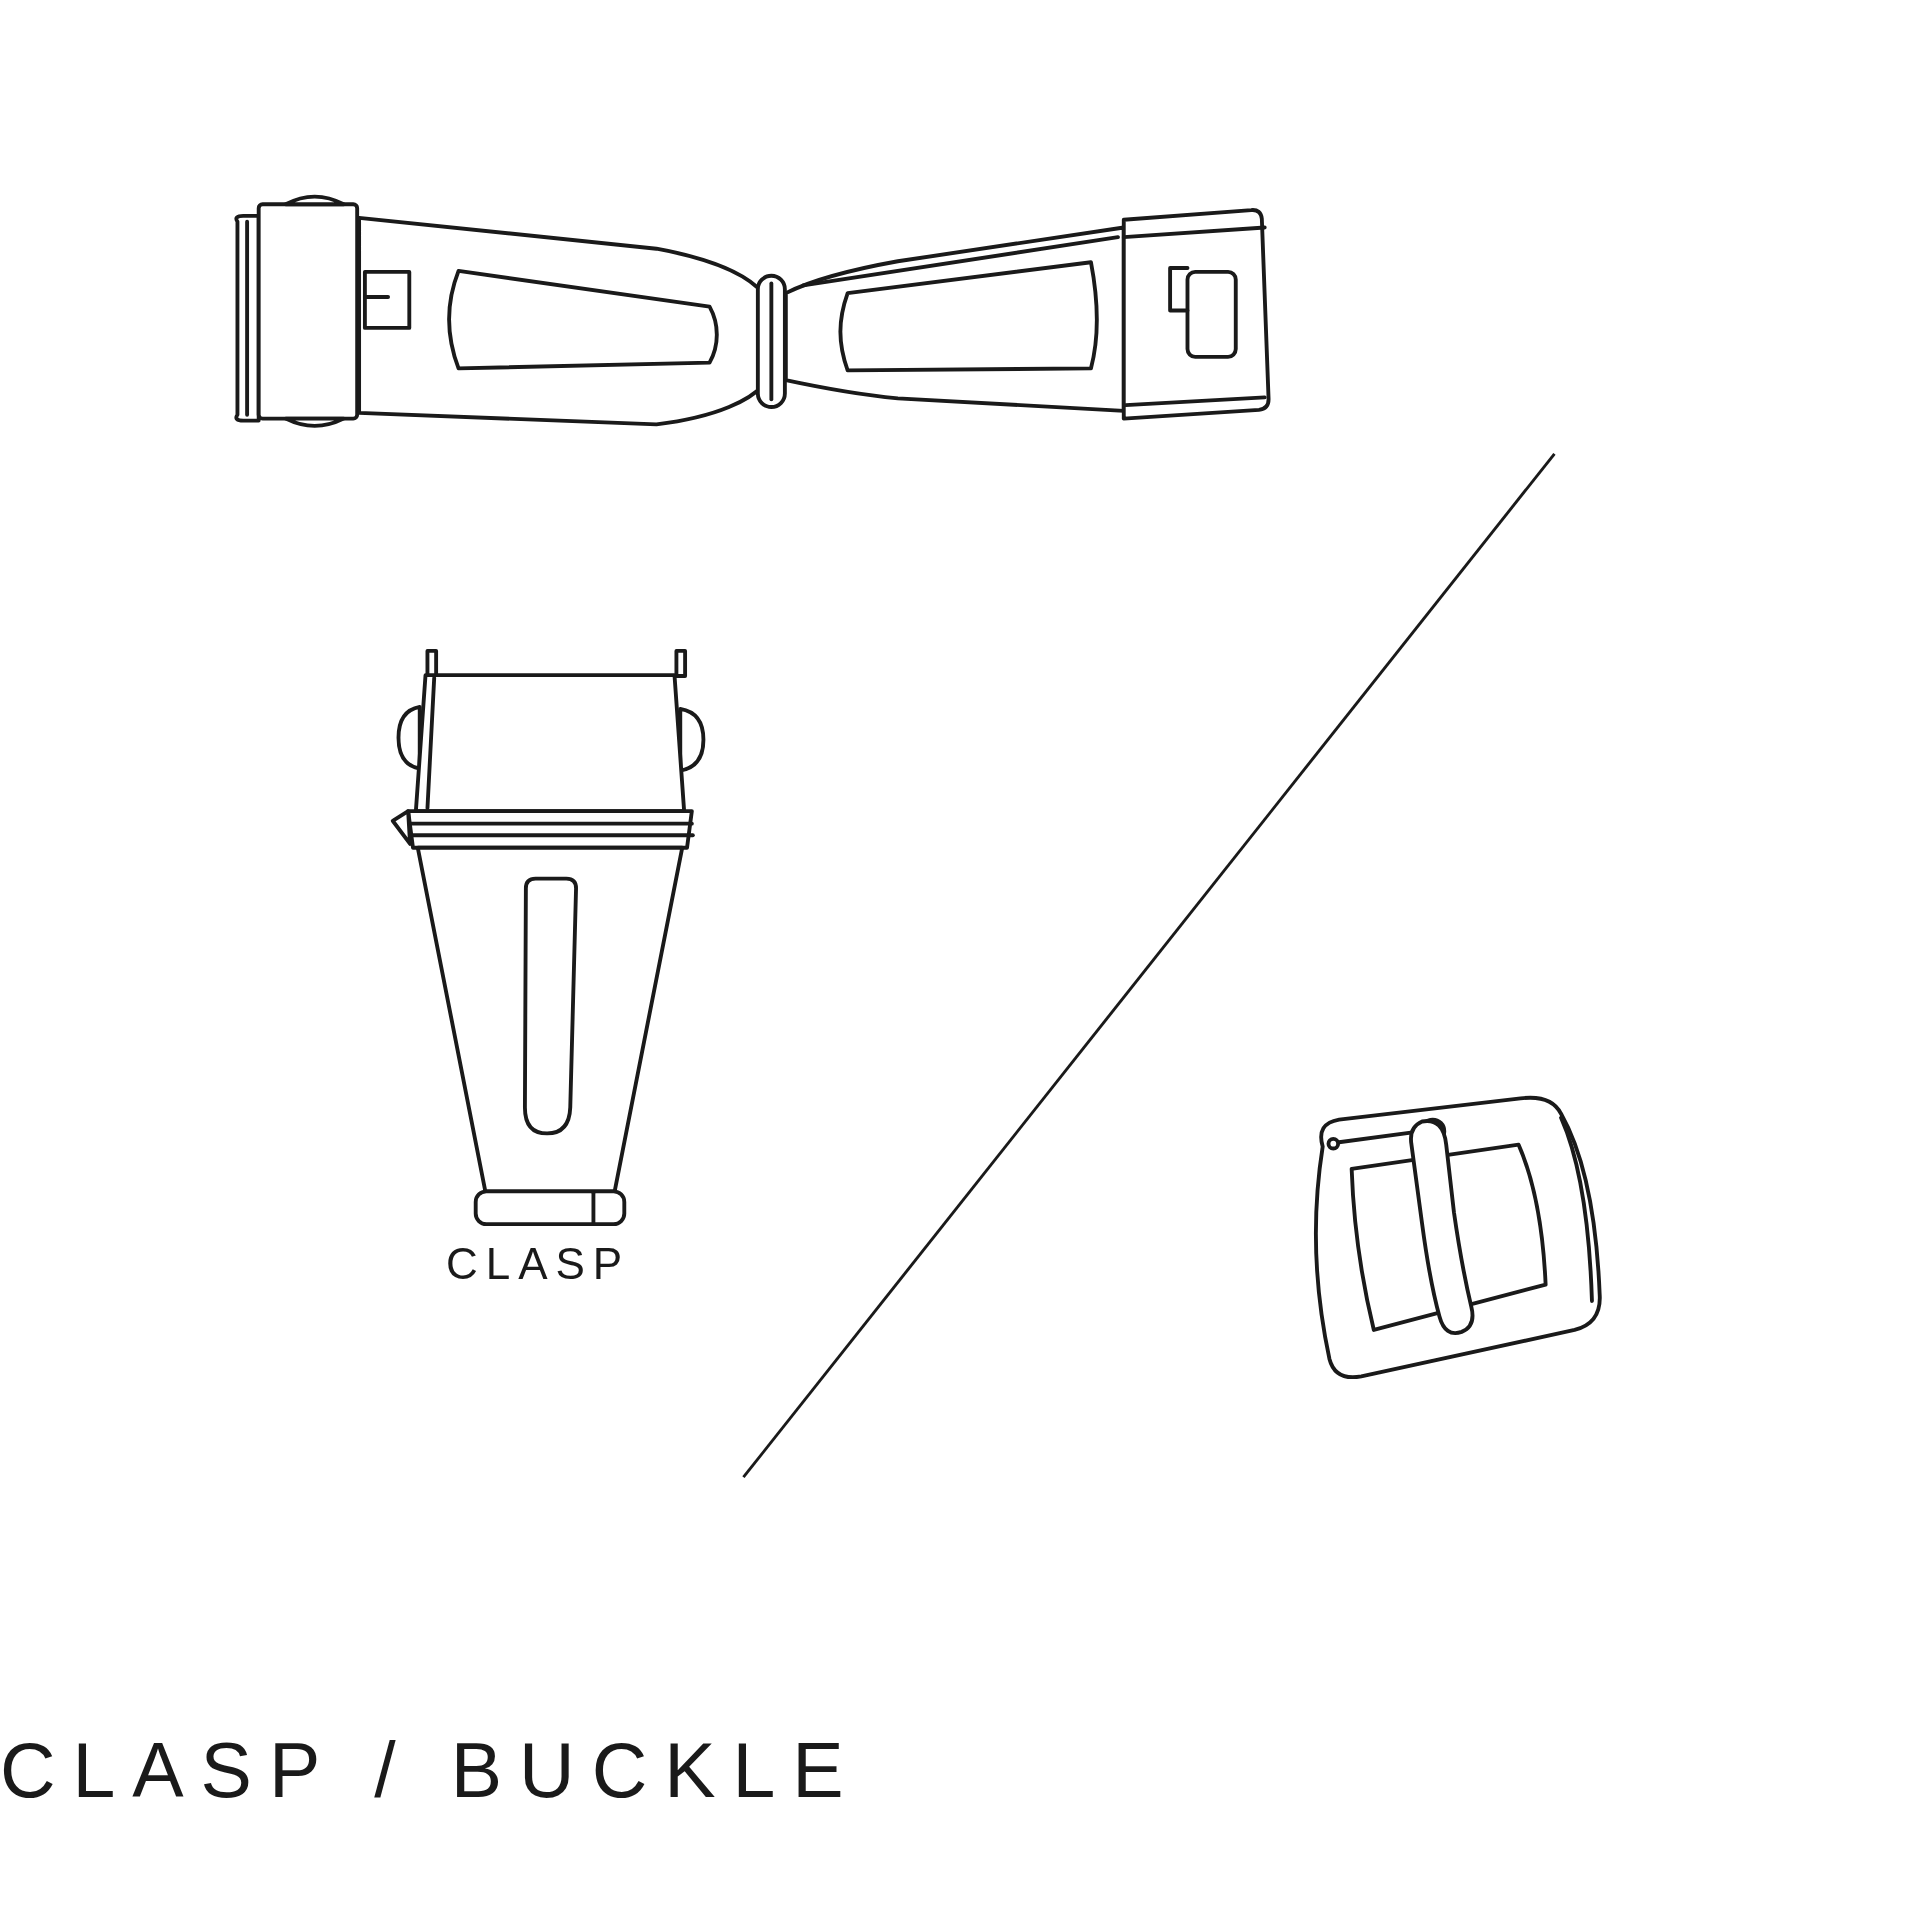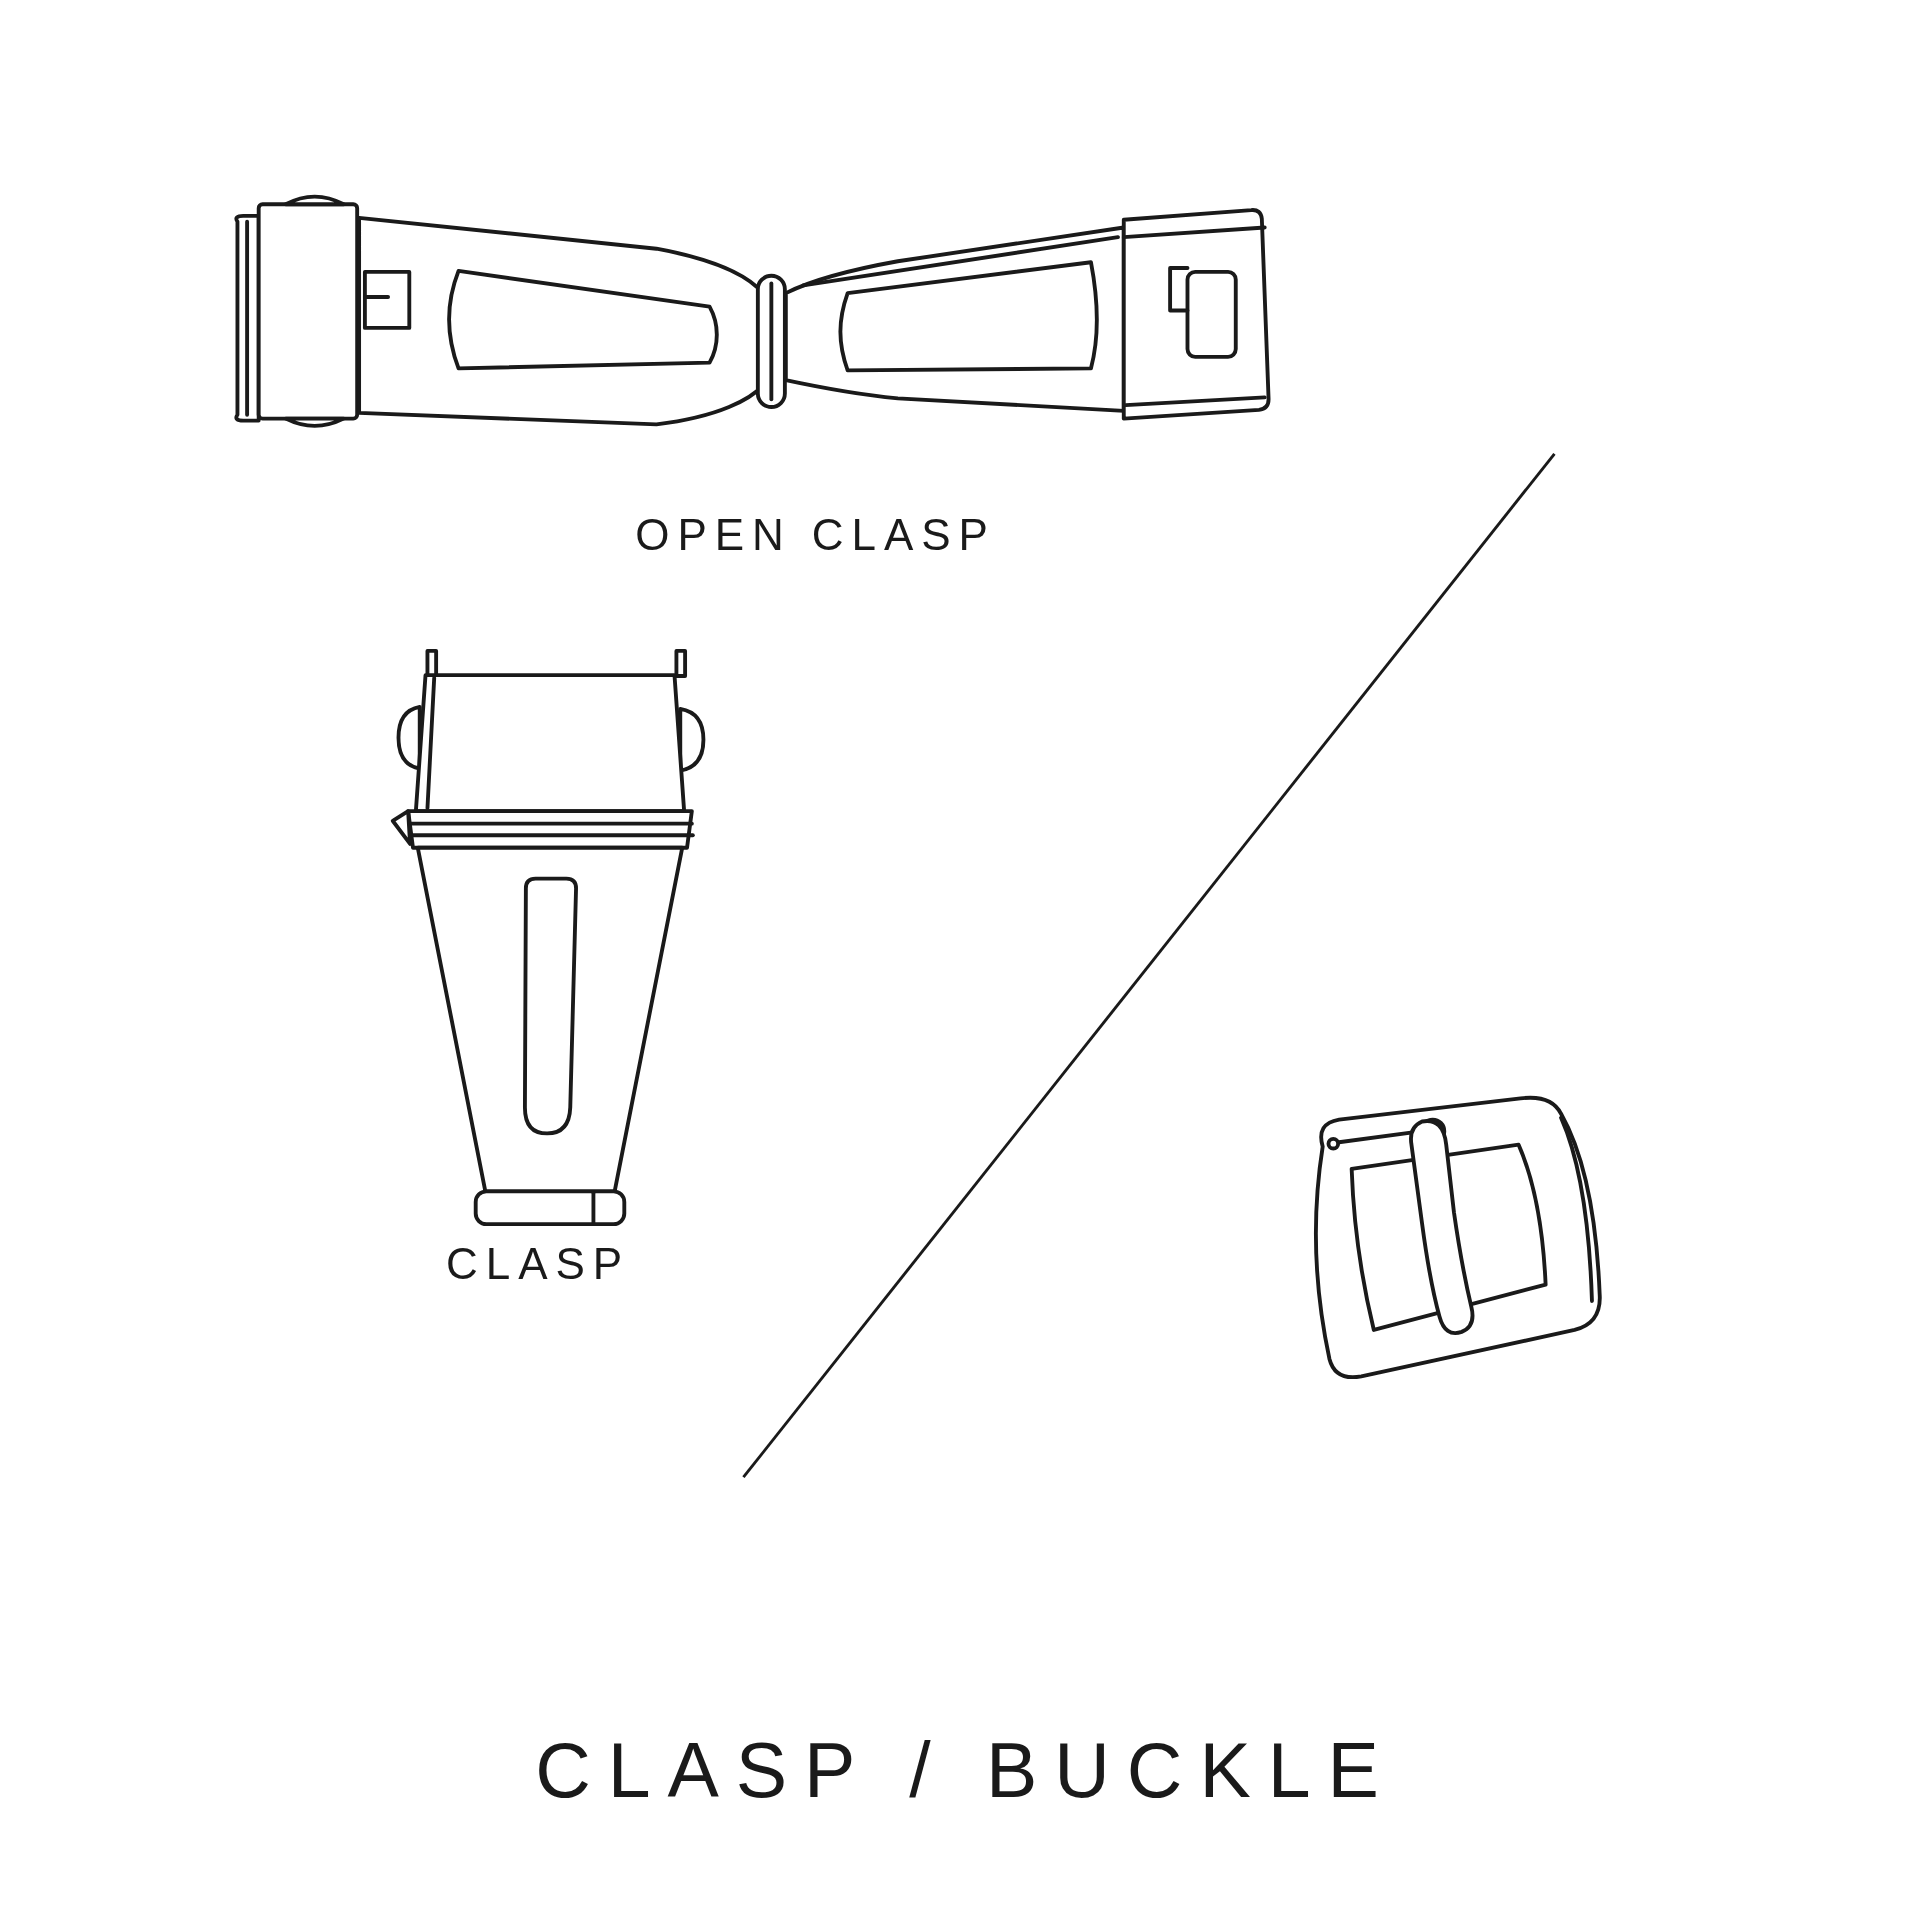--- a/index.html
+++ b/index.html
@@ -23,21 +23,20 @@
     text-align: center;
     font-size: 44px;
     letter-spacing: 0.18em;
     color: #1a1a1a;
     white-space: nowrap;
   }
   .diagram-title {
     position: absolute;
     left: 0;
     width: 1931px;
-    text-align: center;
     font-size: 77px;
     letter-spacing: 0.22em;
     color: #1a1a1a;
     white-space: nowrap;
   }
   svg .ink {
     stroke: #1a1a1a;
     stroke-linejoin: round;
     stroke-linecap: round;
   }
@@ -76,21 +75,20 @@
       <path class="nofill" d="M936,234 L1080,226"></path>
 
       <rect class="fillw" x="1000" y="96" width="50" height="88" rx="8"></rect>
       <path class="nofill" d="M982,92 L1000,92 M982,92 L982,136 L1000,136"></path>
 
       <rect class="fillw" x="555" y="100" width="28" height="136" rx="14"></rect>
       <path class="nofill" d="M569,108 L569,228"></path>
     </g>
   </svg>
 
-  <div class="fig-label" style="left:526px; top:510px; width:579px;">OPEN CLASP</div>
 
   <svg class="abs" style="left:381px; top:649px;" width="338" height="579" viewBox="0 0 350 600">
     <g class="ink" stroke-width="4">
 
       <rect class="fillw" x="48" y="2" width="9" height="26"></rect>
       <rect class="fillw" x="306" y="2" width="9" height="26"></rect>
 
       <path class="fillw" d="M40,60 Q18,64 18,92 Q18,120 40,124 Z"></path>
       <path class="fillw" d="M310,62 Q334,66 334,94 Q334,122 310,126 Z"></path>
 

